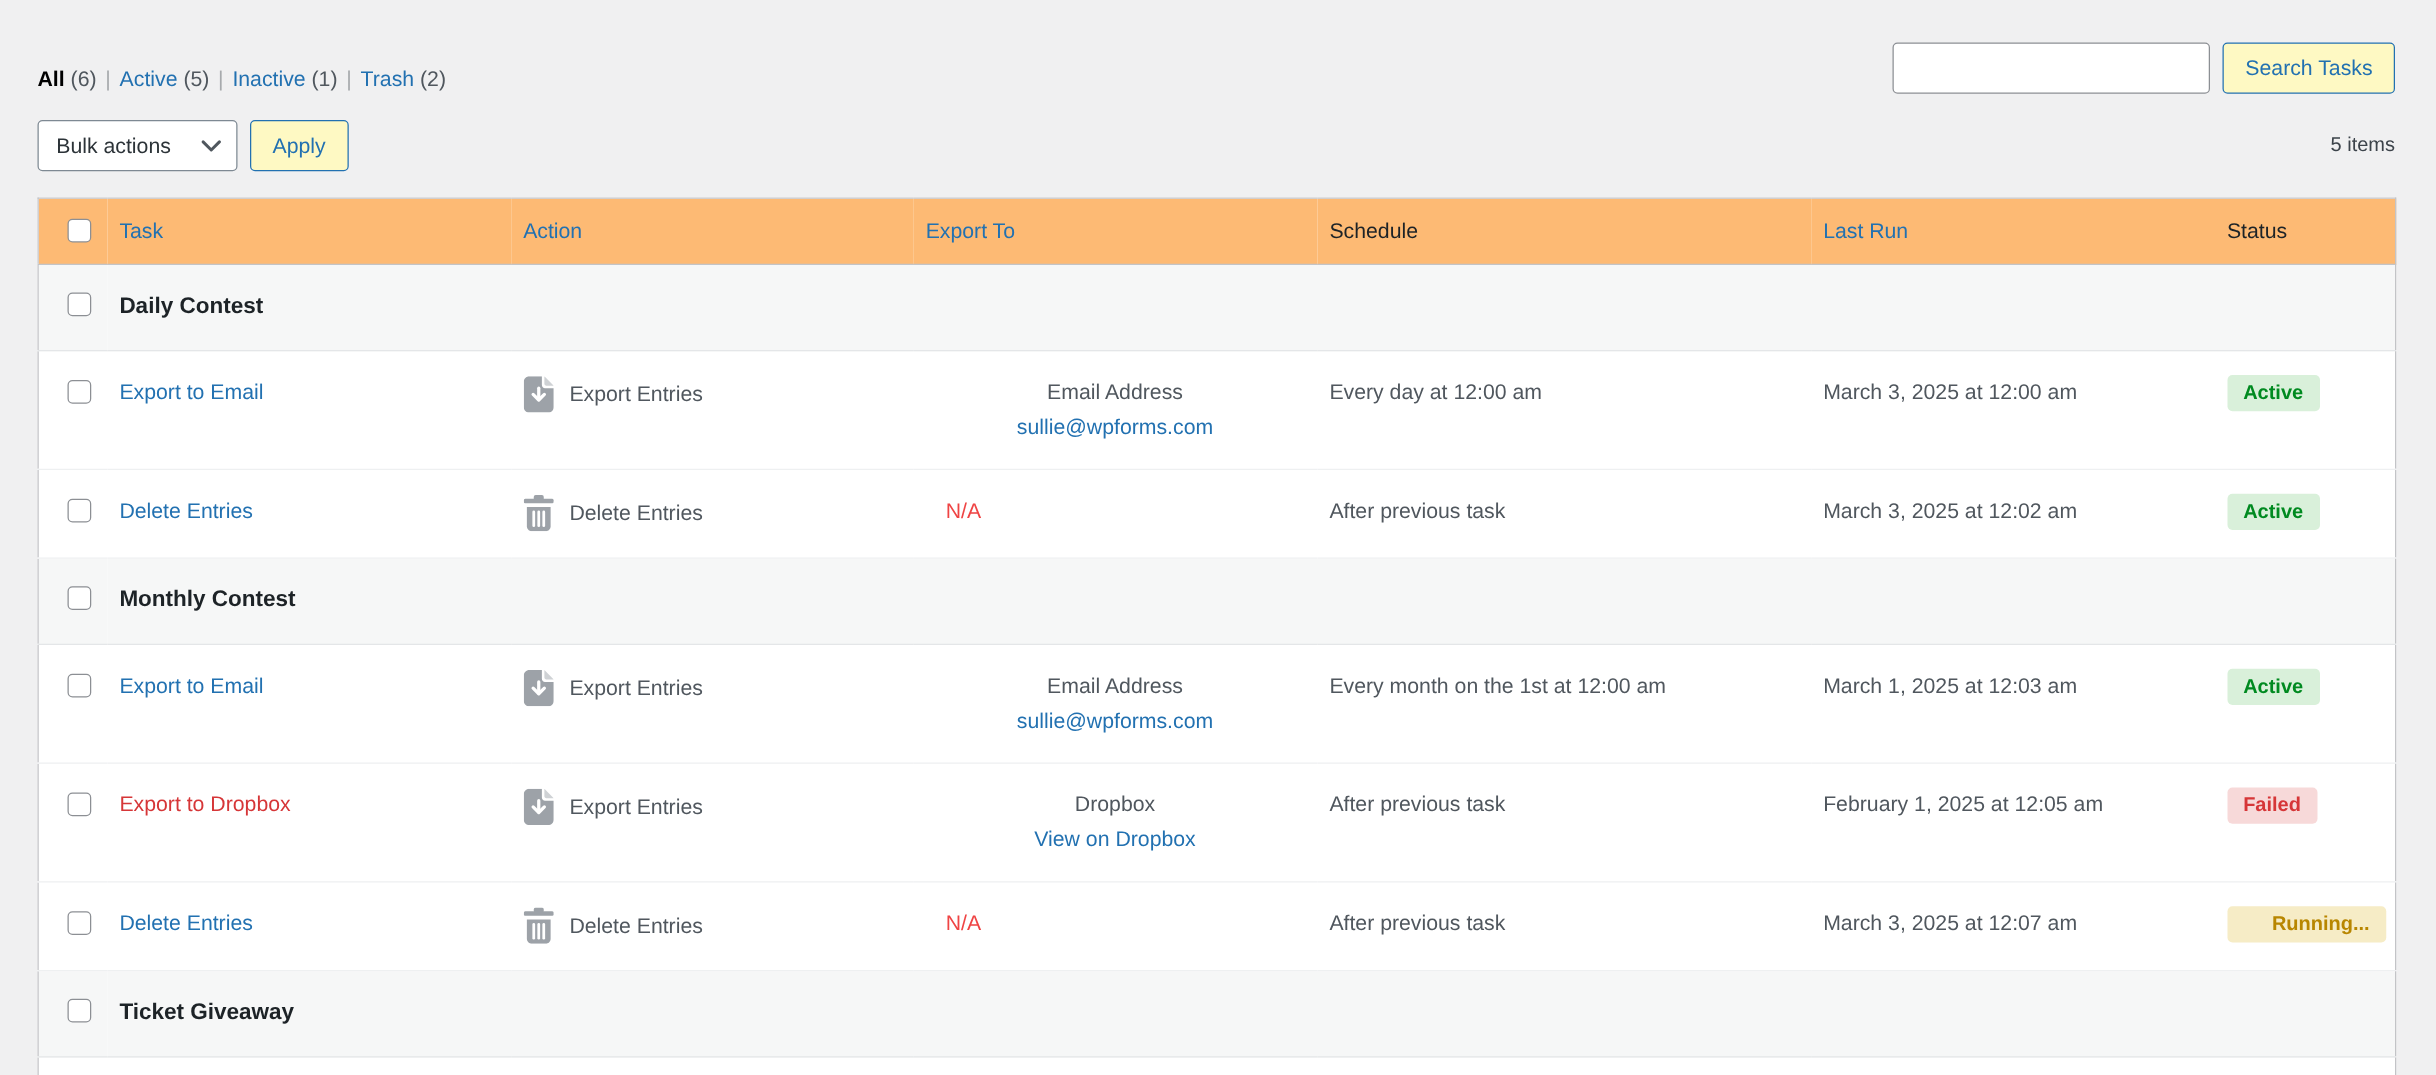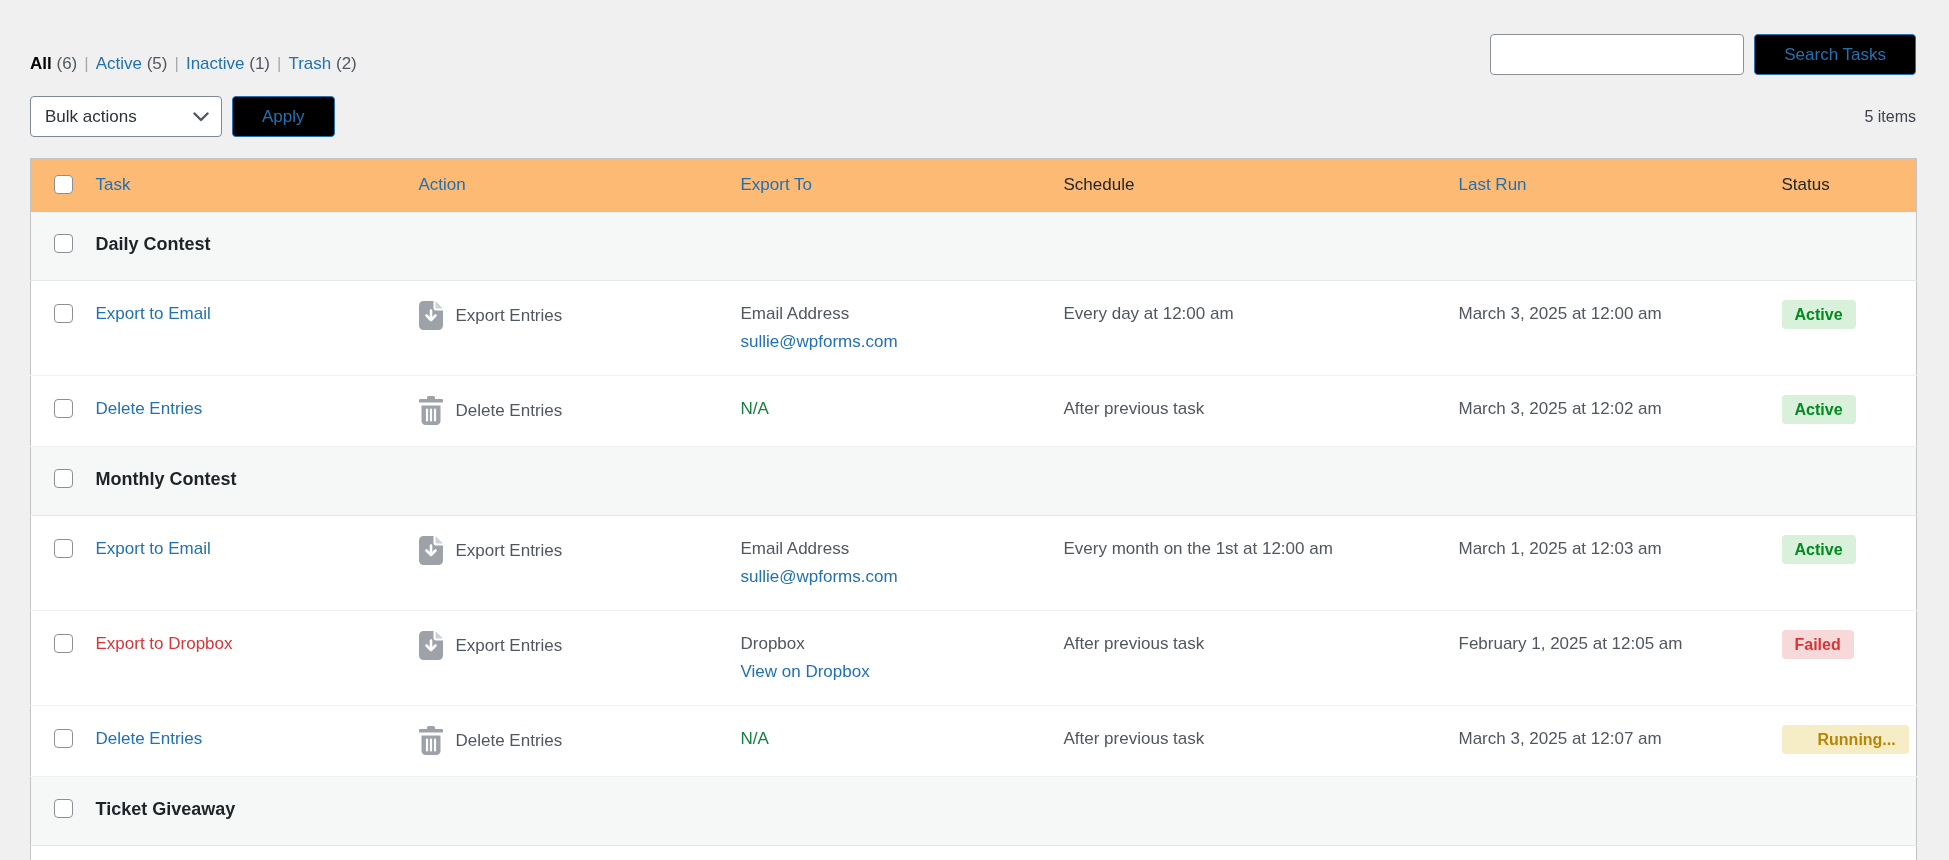--- a/index.html
+++ b/index.html
@@ -21,34 +21,34 @@
 
   .search-form { margin-top: 34px; display: flex; align-items: center; }
   .search-input {
     width: 254px; height: 41px;
     border: 1px solid #8c8f94; border-radius: 4px;
     background: #fff; font-size: 17px; padding: 0 10px;
     font-family: inherit; color: #2c3338; outline: none;
   }
   .btn {
     display: inline-flex; align-items: center; justify-content: center;
-    height: 41px; padding: 0 29px;
+    height: 41px; padding: 0 17px;
     font-size: 17px; font-family: inherit;
-    color: #2271b1; background: #000000;
+    color: #2271b1; background: #fef9c3;
     border: 1px solid #2271b1; border-radius: 4px;
     cursor: pointer; white-space: nowrap;
   }
   .search-form .btn { margin-left: 10px; }
 
   
   .actions-row { margin-top: 21px; display: flex; justify-content: space-between; align-items: center; }
   .bulk-wrap { display: flex; align-items: center; }
   .select {
     display: inline-flex; align-items: center; justify-content: space-between;
-    width: 192px; height: 41px; padding: 0 12px 0 14px;
+    width: 160px; height: 41px; padding: 0 12px 0 14px;
     background: #fff; border: 1px solid #7e8993; border-radius: 4px;
     font-size: 17px; color: #2c3338; cursor: pointer;
   }
   .select .chev { display: inline-flex; margin-left: 8px; }
   .bulk-wrap .btn { margin-left: 10px; }
   .item-count { font-size: 16px; color: #3c434a; }
 
   
   .list-table {
     margin-top: 21px;
@@ -78,24 +78,24 @@
   tr.group-row .group-title { color: #1d2327; font-weight: bold; font-size: 18px; }
   .cb-cell { padding-left: 23px !important; }
   .checkbox {
     display: inline-block; width: 19px; height: 19px; margin-top: 4px;
     background: #fff; border: 1.5px solid #8c8f94; border-radius: 4px;
     cursor: pointer;
   }
   a.task-link { color: #2271b1; text-decoration: none; cursor: pointer; }
   a.task-link.danger { color: #d63638; }
   a.cell-link { color: #2271b1; text-decoration: none; cursor: pointer; display: inline-block; }
-  .muted { color: #15803d; }
+  .muted { color: #ef4444; margin-left: 16px; }
   .action-flex { display: flex; align-items: flex-end; }
   .action-icon { display: inline-flex; flex: none; margin-right: 13px; margin-top: 1px; }
-  .two-line span, .two-line a { display: block; }
+  .two-line span, .two-line a { display: block; text-align: center; }
 
   .badge {
     display: inline-block; padding: 2px 13px; border-radius: 4px;
     font-size: 16px; font-weight: bold; line-height: 25px;
   }
   .badge--active   { background: #d9f0da; color: #008a20; }
   .badge--failed   { background: #f7d9d9; color: #d63638; }
   .badge--running  { background: #f6ecc6; color: #b88600; padding-left: 36px; }
 </style>
 </head>

